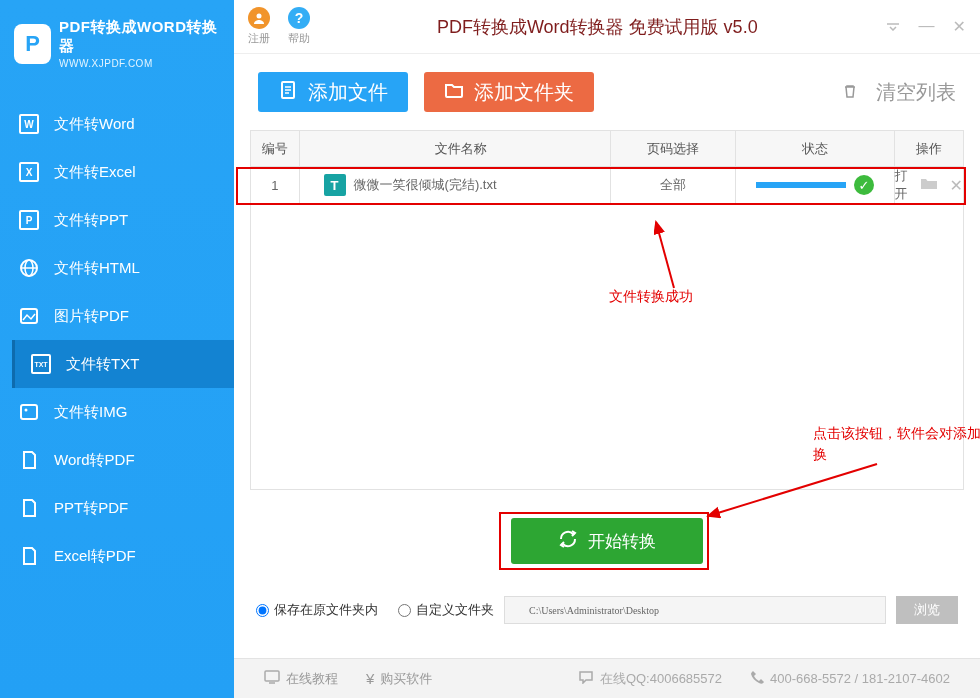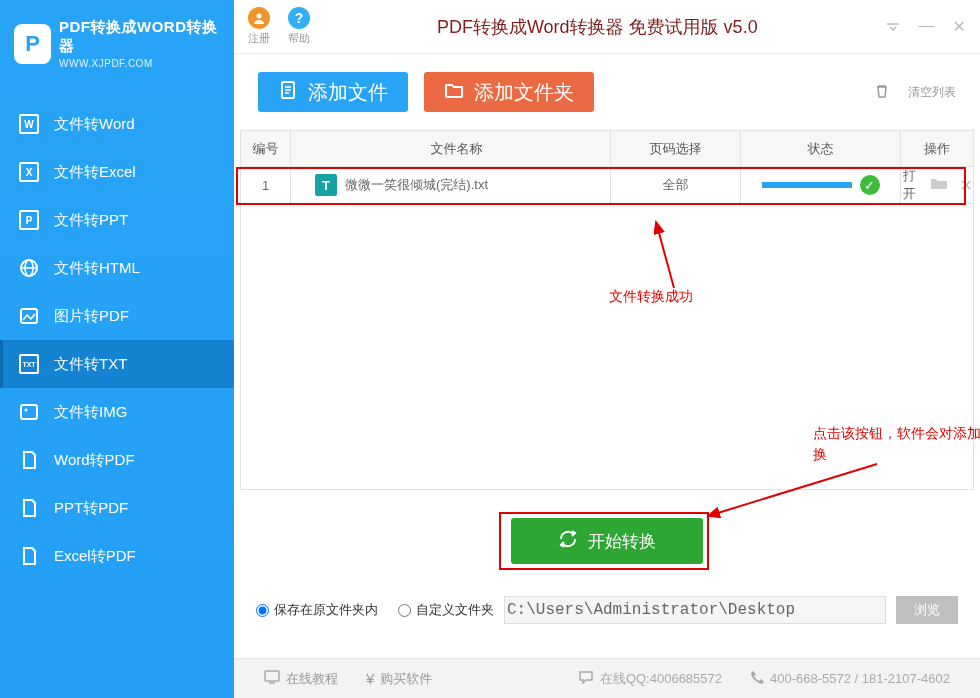--- a/index.html
+++ b/index.html
@@ -51,21 +51,21 @@
     .nav-list { list-style: none; flex: 1; }
     .nav-item {
       display: flex;
       align-items: center;
       padding: 13px 18px;
       gap: 14px;
       cursor: pointer;
       color: #fff;
       font-size: 15px;
     }
-    .nav-item.active { background: #1383d2; border-left: 3px solid #0e6bad; padding-left: 15px;}
+    .nav-item.active { background: #1383d2; border-left: 3px solid #0e6bad; padding-left: 15px; margin-left: 12px;}
     .nav-icon {
       width: 22px;
       height: 22px;
       display: flex;
       align-items: center;
       justify-content: center;
       font-size: 16px;
     }
     .nav-icon-box {
       border: 2px solid #fff;
@@ -122,23 +122,23 @@
       border: none;
       border-radius: 3px;
       color: #fff;
       font-size: 20px;
       cursor: pointer;
       font-family: inherit;
     }
     .btn-blue { background: #27a4f6; }
     .btn-orange { background: #ec6a43; }
     .toolbar-spacer { flex: 1; }
-    .clear-link { display: flex; align-items: center; gap: 18px; color: #999; font-size: 12px; cursor:pointer; }
-    
-    .table-area { padding: 0 6px; }
+    .clear-link { display: flex; align-items: center; gap: 18px; color: #999; font-size: 20px; cursor:pointer; }
+    
+    .table-area { padding: 0 16px; }
     .tbl { width: 100%; border-collapse: collapse; }
     .tbl th, .tbl td {
       border: 1px solid #e2e2e2;
       font-size: 13px;
       text-align: center;
       height: 36px;
     }
     .tbl th { background: #f7f7f7; font-weight: normal; color: #555; }
     .tbl td { color: #666; }
     .col-num { width: 50px; }
@@ -195,24 +195,24 @@
       gap: 10px;
       font-size: 13px;
       color: #333;
     }
     .save-row label { display: flex; align-items: center; gap: 5px; cursor: pointer;}
     .path-input {
       flex: 1;
       height: 28px;
       background: #f5f5f5;
       border: 1px solid #ddd;
-      padding: 0 2px;
-      font-size: 16px;
+      padding: 0 24px;
+      font-size: 10px;
       color: #666;
-      font-family: Liberation Mono, monospace;
+      font-family: Liberation Serif, serif;
     }
     .browse-btn {
       height: 28px; padding: 0 18px;
       background: #bfbfbf; border: none;
       color: #fff; font-size: 13px; cursor: pointer;
       font-family: inherit;
     }
     
     .statusbar {
       height: 40px;

